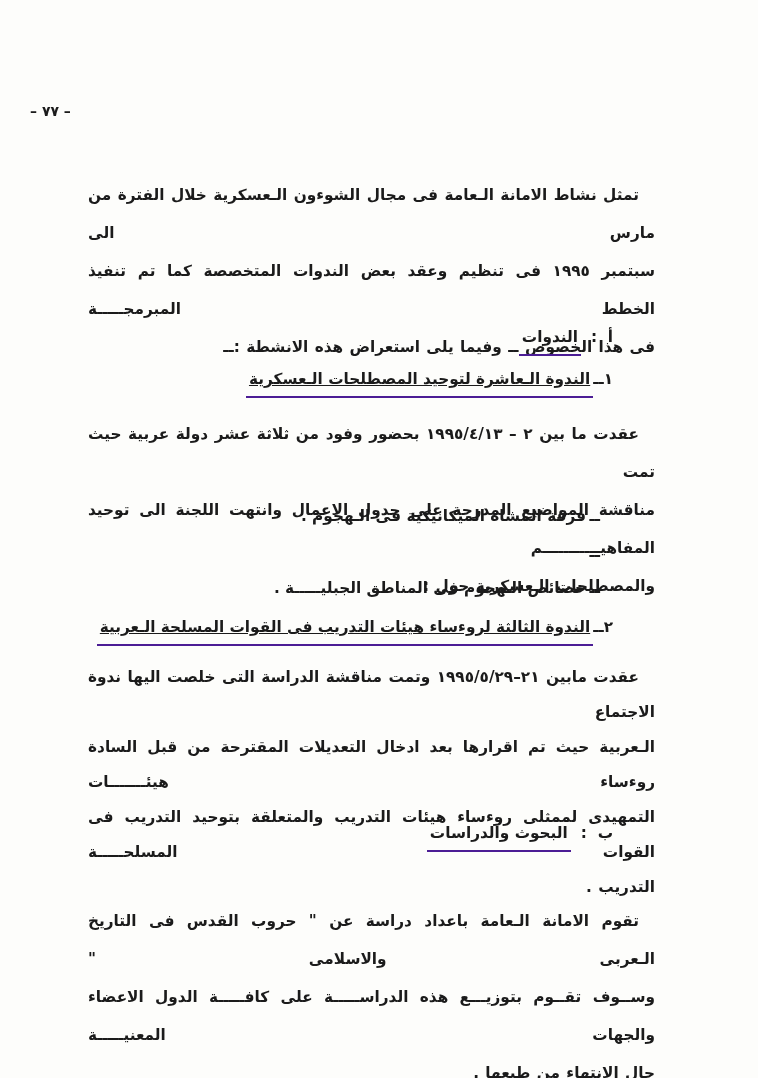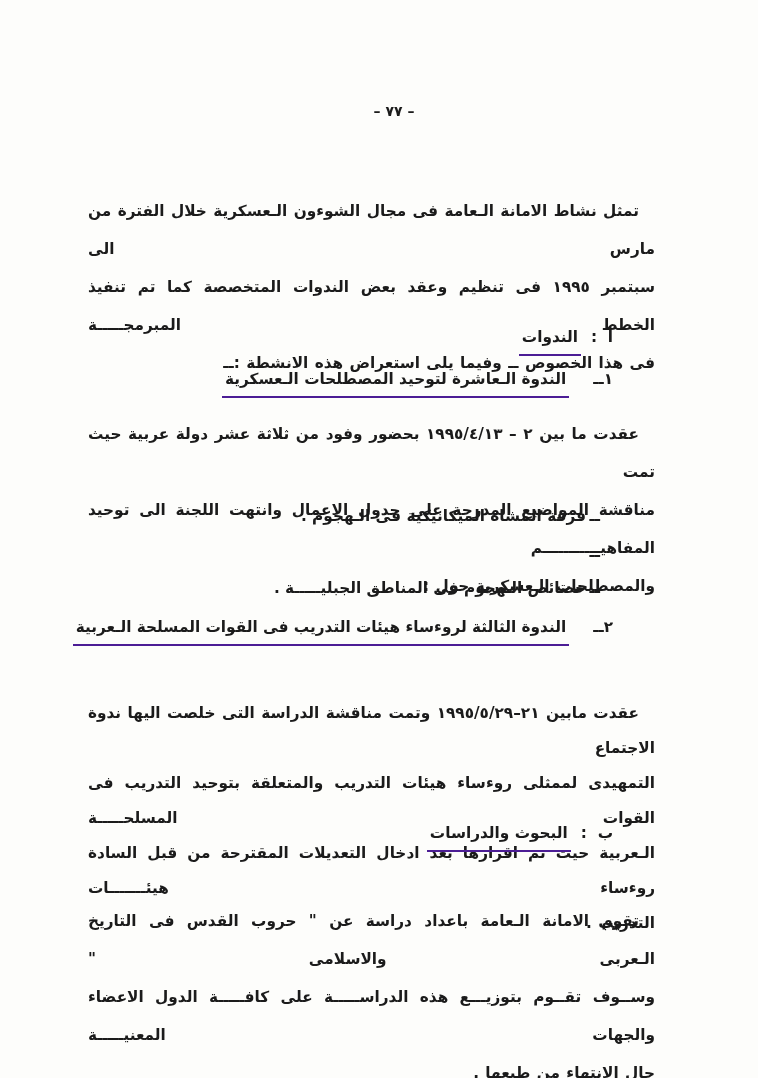--- a/index.html
+++ b/index.html
@@ -9,21 +9,20 @@
     position:relative;
     overflow:hidden;
     font-family:"DejaVu Sans",sans-serif;
     font-weight:700;
     color:#1b1b1b;
     font-size:15.3px;
   }
   .abs{position:absolute;}
   .pagenum{
     top:103px;left:30px;right:0;
-    text-align:center;
     font-size:14px;
     letter-spacing:3px;
   }
   .para{left:88px;right:103px;}
   .line{
     direction:rtl;
     text-align:justify;
     text-align-last:justify;
     word-spacing:1px;
   }
@@ -31,42 +30,42 @@
   .lh35 .line{line-height:35px;}
   .first{text-indent:16px;}
   .short{text-align-last:right;}
   .heading-row{
     display:flex;
     direction:rtl;
     align-items:flex-start;
     line-height:22px;
   }
   .h-marker{white-space:pre;}
-  .h-title{margin-right:24px;}
+  .h-title{text-decoration:underline;}
   .h-title-sec{margin-right:10px;}
   .underlined{
     border-bottom:2px solid #4c1d95;
     padding:0 3px 6px 3px;
   }
   .topic-row{
     position:absolute;
     right:158px;
     display:flex;
     direction:rtl;
     line-height:24px;
   }
   .topic-dash{width:14px;}
   .topic-text{}
 </style>
 </head>
 <body>
 
 <div class="abs pagenum">– ٧٧ –</div>
 
-<div class="abs para lh38" style="top:192px">
+<div class="abs para lh38" style="top:176px">
   <div class="line first">تمثل نشاط الامانة الـعامة فى مجال الشوءون الـعسكرية  خلال الفترة من مارس الى</div>
   <div class="line">سبتمبر ١٩٩٥ فى تنظيم وعقد بعض الندوات المتخصصة كما تم تنفيذ الخطط المبرمجـــــة</div>
   <div class="line short">فى هذا الخصوص ــ وفيما يلى استعراض هذه الانشطة :ــ</div>
 </div>
 
 <div class="abs heading-row" style="top:326px;right:145px">
   <span class="h-marker">أ  :</span>
   <span class="h-title-sec underlined">الندوات</span>
 </div>
 
@@ -91,24 +90,24 @@
 <div class="topic-row" style="top:576px">
   <span class="topic-dash">ــ</span>
   <span class="topic-text">خصائص الـهجوم فى المناطق الجبليـــــة .</span>
 </div>
 
 <div class="abs heading-row" style="top:616px;right:145px">
   <span class="h-marker">٢ــ</span>
   <span class="h-title underlined">الندوة الثالثة لروءساء  هيئات التدريب فى القوات المسلحة الـعربية</span>
 </div>
 
-<div class="abs para lh35" style="top:696px">
+<div class="abs para lh35" style="top:660px">
   <div class="line first">عقدت مابين ٢١–١٩٩٥/٥/٢٩ وتمت مناقشة الدراسة التى خلصت اليها  ندوة الاجتماع</div>
+  <div class="line">الـعربية حيث تم اقرارها  بعد ادخال التعديلات المقترحة من قبل السادة روءساء  هيئـــــــات</div>
   <div class="line">التمهيدى لممثلى روءساء  هيئات التدريب والمتعلقة بتوحيد التدريب فى القوات المسلحـــــة</div>
-  <div class="line">الـعربية حيث تم اقرارها  بعد ادخال التعديلات المقترحة من قبل السادة روءساء  هيئـــــــات</div>
   <div class="line short">التدريب .</div>
 </div>
 
 <div class="abs heading-row" style="top:822px;right:145px">
   <span class="h-marker">ب  :</span>
   <span class="h-title-sec underlined">البحوث والدراسات</span>
 </div>
 
 <div class="abs para lh38" style="top:902px">
   <div class="line first">تقوم الامانة الـعامة باعداد دراسة عن " حروب القدس فى التاريخ الـعربى والاسلامى "</div>

